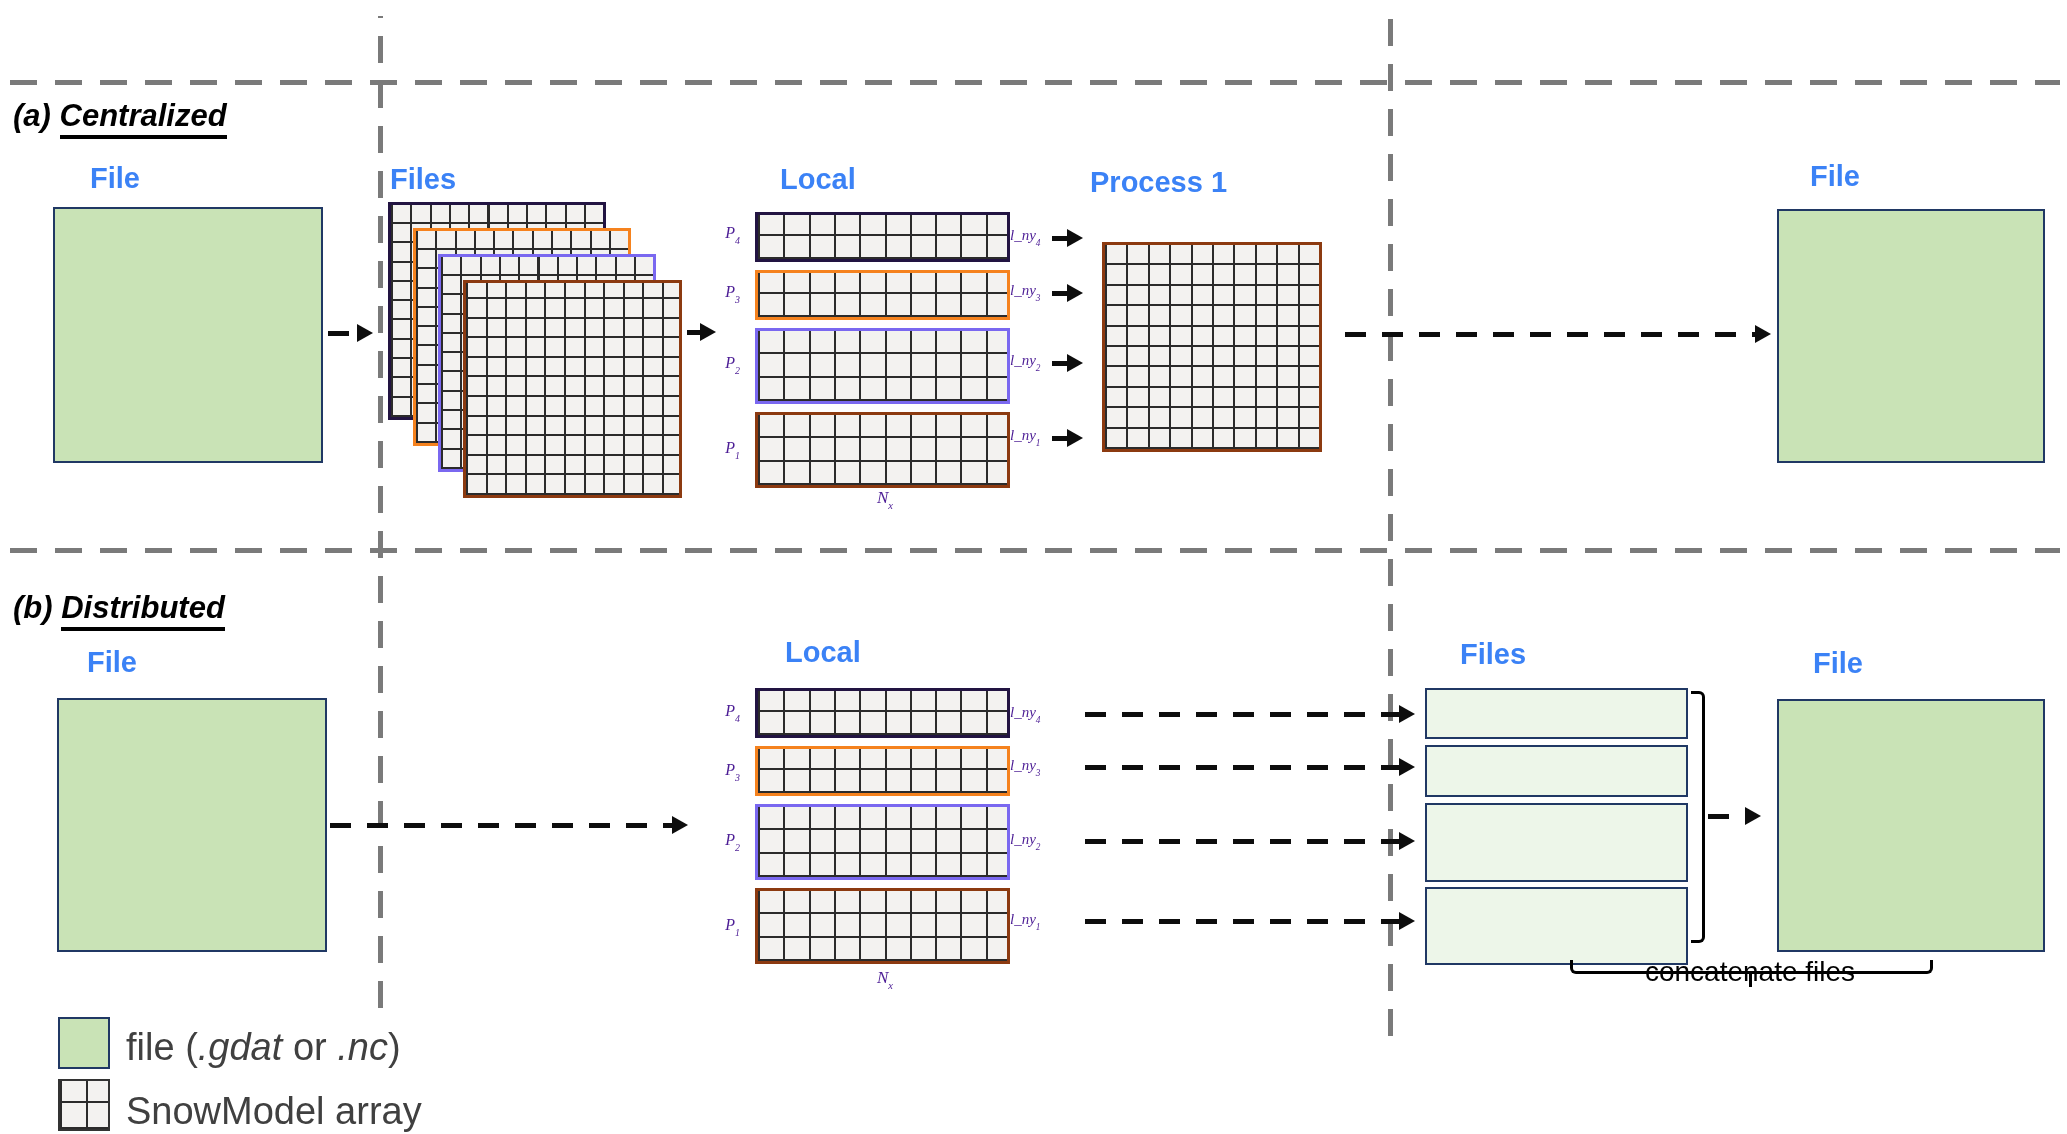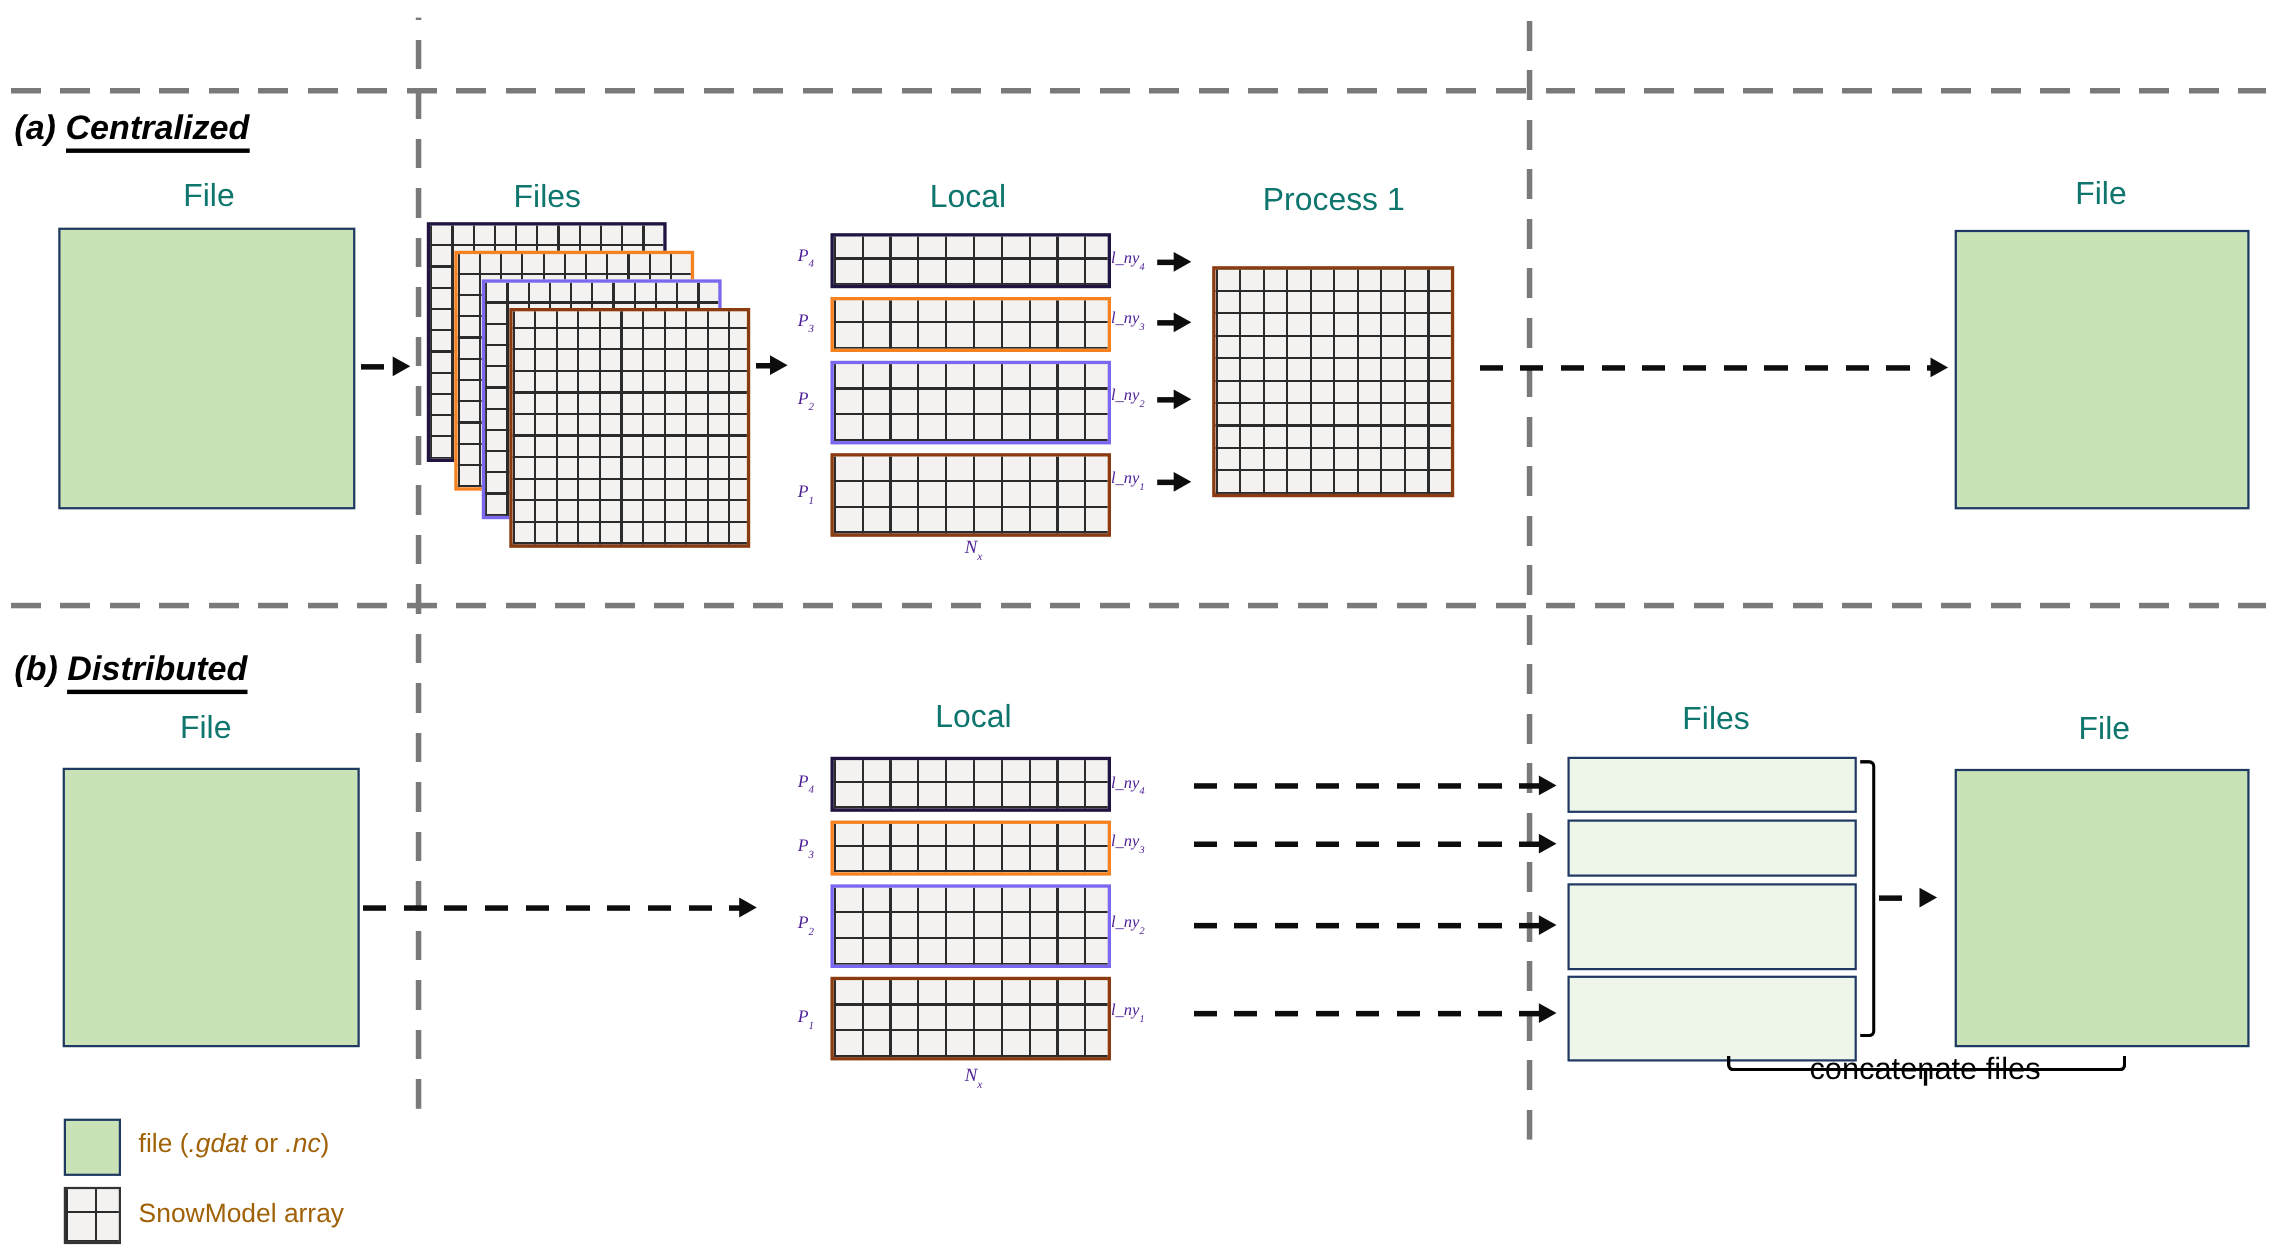--- a/index.html
+++ b/index.html
@@ -9,21 +9,21 @@
   }
   .abs{position:absolute;}
   
   .hsep{height:5px;background:repeating-linear-gradient(90deg,#7a7a7a 0 27px,transparent 27px 45px);}
   .vsep{width:5px;background:repeating-linear-gradient(0deg,#7a7a7a 0 27px,transparent 27px 45px);}
   
   .colhead{font-size:38px;font-weight:bold;font-style:italic;color:#7d7d7d;text-align:center;}
   .sectitle{font-size:31px;font-weight:bold;font-style:italic;color:#000;white-space:nowrap;}
   .sectitle .uname{border-bottom:4px solid #000;padding-bottom:2px;margin-top:16px;}
   
-  .nodelabel{font-size:29px;font-weight:normal;color:#0f766e;text-align:center;white-space:nowrap;}
+  .nodelabel{font-size:29px;font-weight:bold;color:#3b82f6;text-align:left;white-space:nowrap;}
   
   .filebox{background:#C9E3B6;border:2px solid #203864;box-sizing:border-box;}
   .filestrip{background:#EDF6E9;border:2px solid #203864;box-sizing:border-box;}
   
   .grid{
     box-sizing:border-box;background-color:#F3F2F0;
     background-image:
       repeating-linear-gradient(90deg,#2b2b2b 0 2px,transparent 2px var(--cw)),
       repeating-linear-gradient(0deg,#2b2b2b 0 2px,transparent 2px var(--ch));
   }
@@ -45,21 +45,21 @@
   .arr::after{
     content:"";position:absolute;right:-15px;top:-7px;width:0;height:0;
     border-left:16px solid #0d0d0d;border-top:9px solid transparent;border-bottom:9px solid transparent;
   }
   
   .rbracket{width:14px;border:3px solid #000;border-left:none;border-radius:0 6px 6px 0;box-sizing:border-box;}
   .bbracket{border:3px solid #000;border-top:none;border-radius:0 0 6px 6px;box-sizing:border-box;}
   .btick{width:3px;background:#000;}
   .conclabel{font-size:28px;color:#000;text-align:center;white-space:nowrap;}
   
-  .legendtext{font-size:24px;color:#a16207;white-space:nowrap;}
+  .legendtext{font-size:38px;color:#404040;white-space:nowrap;}
   .legendtext .it{font-style:italic;}
 </style>
 </head>
 <body>
 
 <div id="stage">
 
 
   <div class="abs hsep" style="left:10px;top:80px;width:2050px;"></div>
   <div class="abs hsep" style="left:10px;top:548px;width:2050px;"></div>

